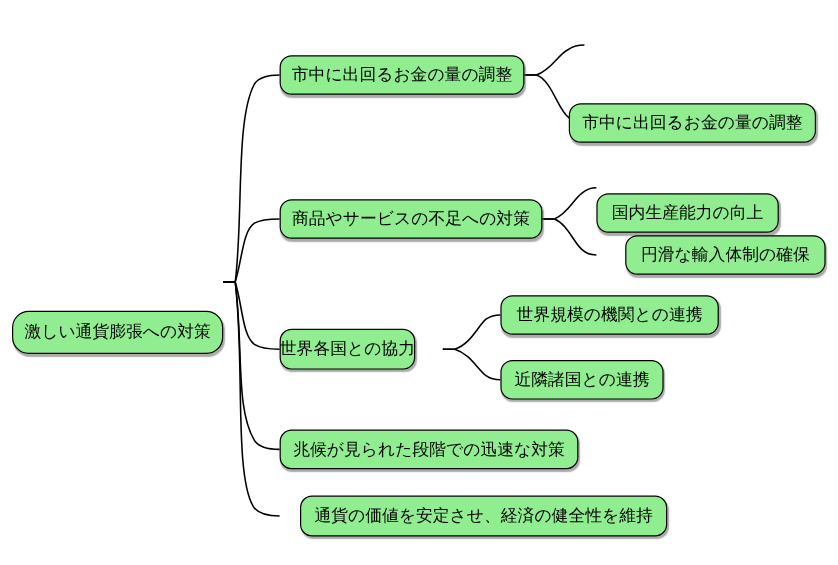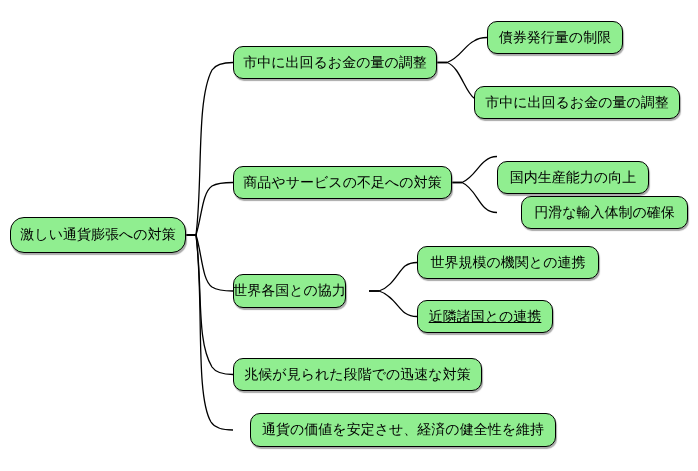--- a/index.html
+++ b/index.html
@@ -39,35 +39,35 @@
     justify-content: center;
     background: var(--node-fill);
     border: 1.5px solid var(--node-border);
     border-radius: 10px;
     box-shadow: 1px 2px 1px rgba(100,100,100,0.55);
     font-size: 14px;
     color: #000;
     white-space: nowrap;
     cursor: default;
   }
-  .node.root { border-radius: 14px; }
+  .node.root { border-radius: 14px; margin-top: 42px; }
 
   
   #n-root   { left: 10px;  top: 217px; width: 176px; height: 36px; }
   #n-b0     { left: 233px; top: 46px;  width: 204px; height: 33px; }
   #n-b1     { left: 233px; top: 166px; width: 219px; height: 33px; }
   #n-b2     { left: 233px; top: 274px; width: 113px; height: 34px; }
   #n-b3     { left: 233px; top: 358px; width: 249px; height: 33px; }
   #n-b4     { left: 250px; top: 413px; width: 306px; height: 34px; }
   #n-c0a    { left: 487px; top: 21px;  width: 136px; height: 33px; }
   #n-c0b    { left: 474px; top: 86px;  width: 206px; height: 33px; }
   #n-c1a    { left: 497px; top: 140px; width: 152px; height: 33px; margin-top: 21px; }
   #n-c1b    { left: 497px; top: 196px; width: 167px; height: 33px; margin-left: 24px; }
   #n-c2a    { left: 417px; top: 246px; width: 182px; height: 33px; }
-  #n-c2b    { left: 417px; top: 300px; width: 136px; height: 33px; text-decoration: underline; }
+  #n-c2b    { left: 417px; top: 300px; width: 136px; height: 33px; }
 </style>
 </head>
 <body>
 
 <div class="canvas">
 
   <svg class="connectors" width="698" height="471" viewBox="0 0 698 471" xmlns="http://www.w3.org/2000/svg">
 
     <path d="M 186 235 L 196 235 C 203 180 196 100 212 70 Q 217 62.5 233 62.5"></path>
     <path d="M 186 235 L 196 235 C 202 216 202 193 212 186 Q 218 182.5 233 182.5"></path>
@@ -86,20 +86,19 @@
   </svg>
 
   <div id="n-root" class="node root">激しい通貨膨張への対策</div>
 
   <div id="n-b0" class="node">市中に出回るお金の量の調整</div>
   <div id="n-b1" class="node">商品やサービスの不足への対策</div>
   <div id="n-b2" class="node">世界各国との協力</div>
   <div id="n-b3" class="node">兆候が見られた段階での迅速な対策</div>
   <div id="n-b4" class="node">通貨の価値を安定させ、経済の健全性を維持</div>
 
-  <div id="n-c0a" class="node">債券発行量の制限</div>
   <div id="n-c0b" class="node">市中に出回るお金の量の調整</div>
   <div id="n-c1a" class="node">国内生産能力の向上</div>
   <div id="n-c1b" class="node">円滑な輸入体制の確保</div>
   <div id="n-c2a" class="node">世界規模の機関との連携</div>
   <div id="n-c2b" class="node">近隣諸国との連携</div>
 
 </div>
 
 </body></html>

